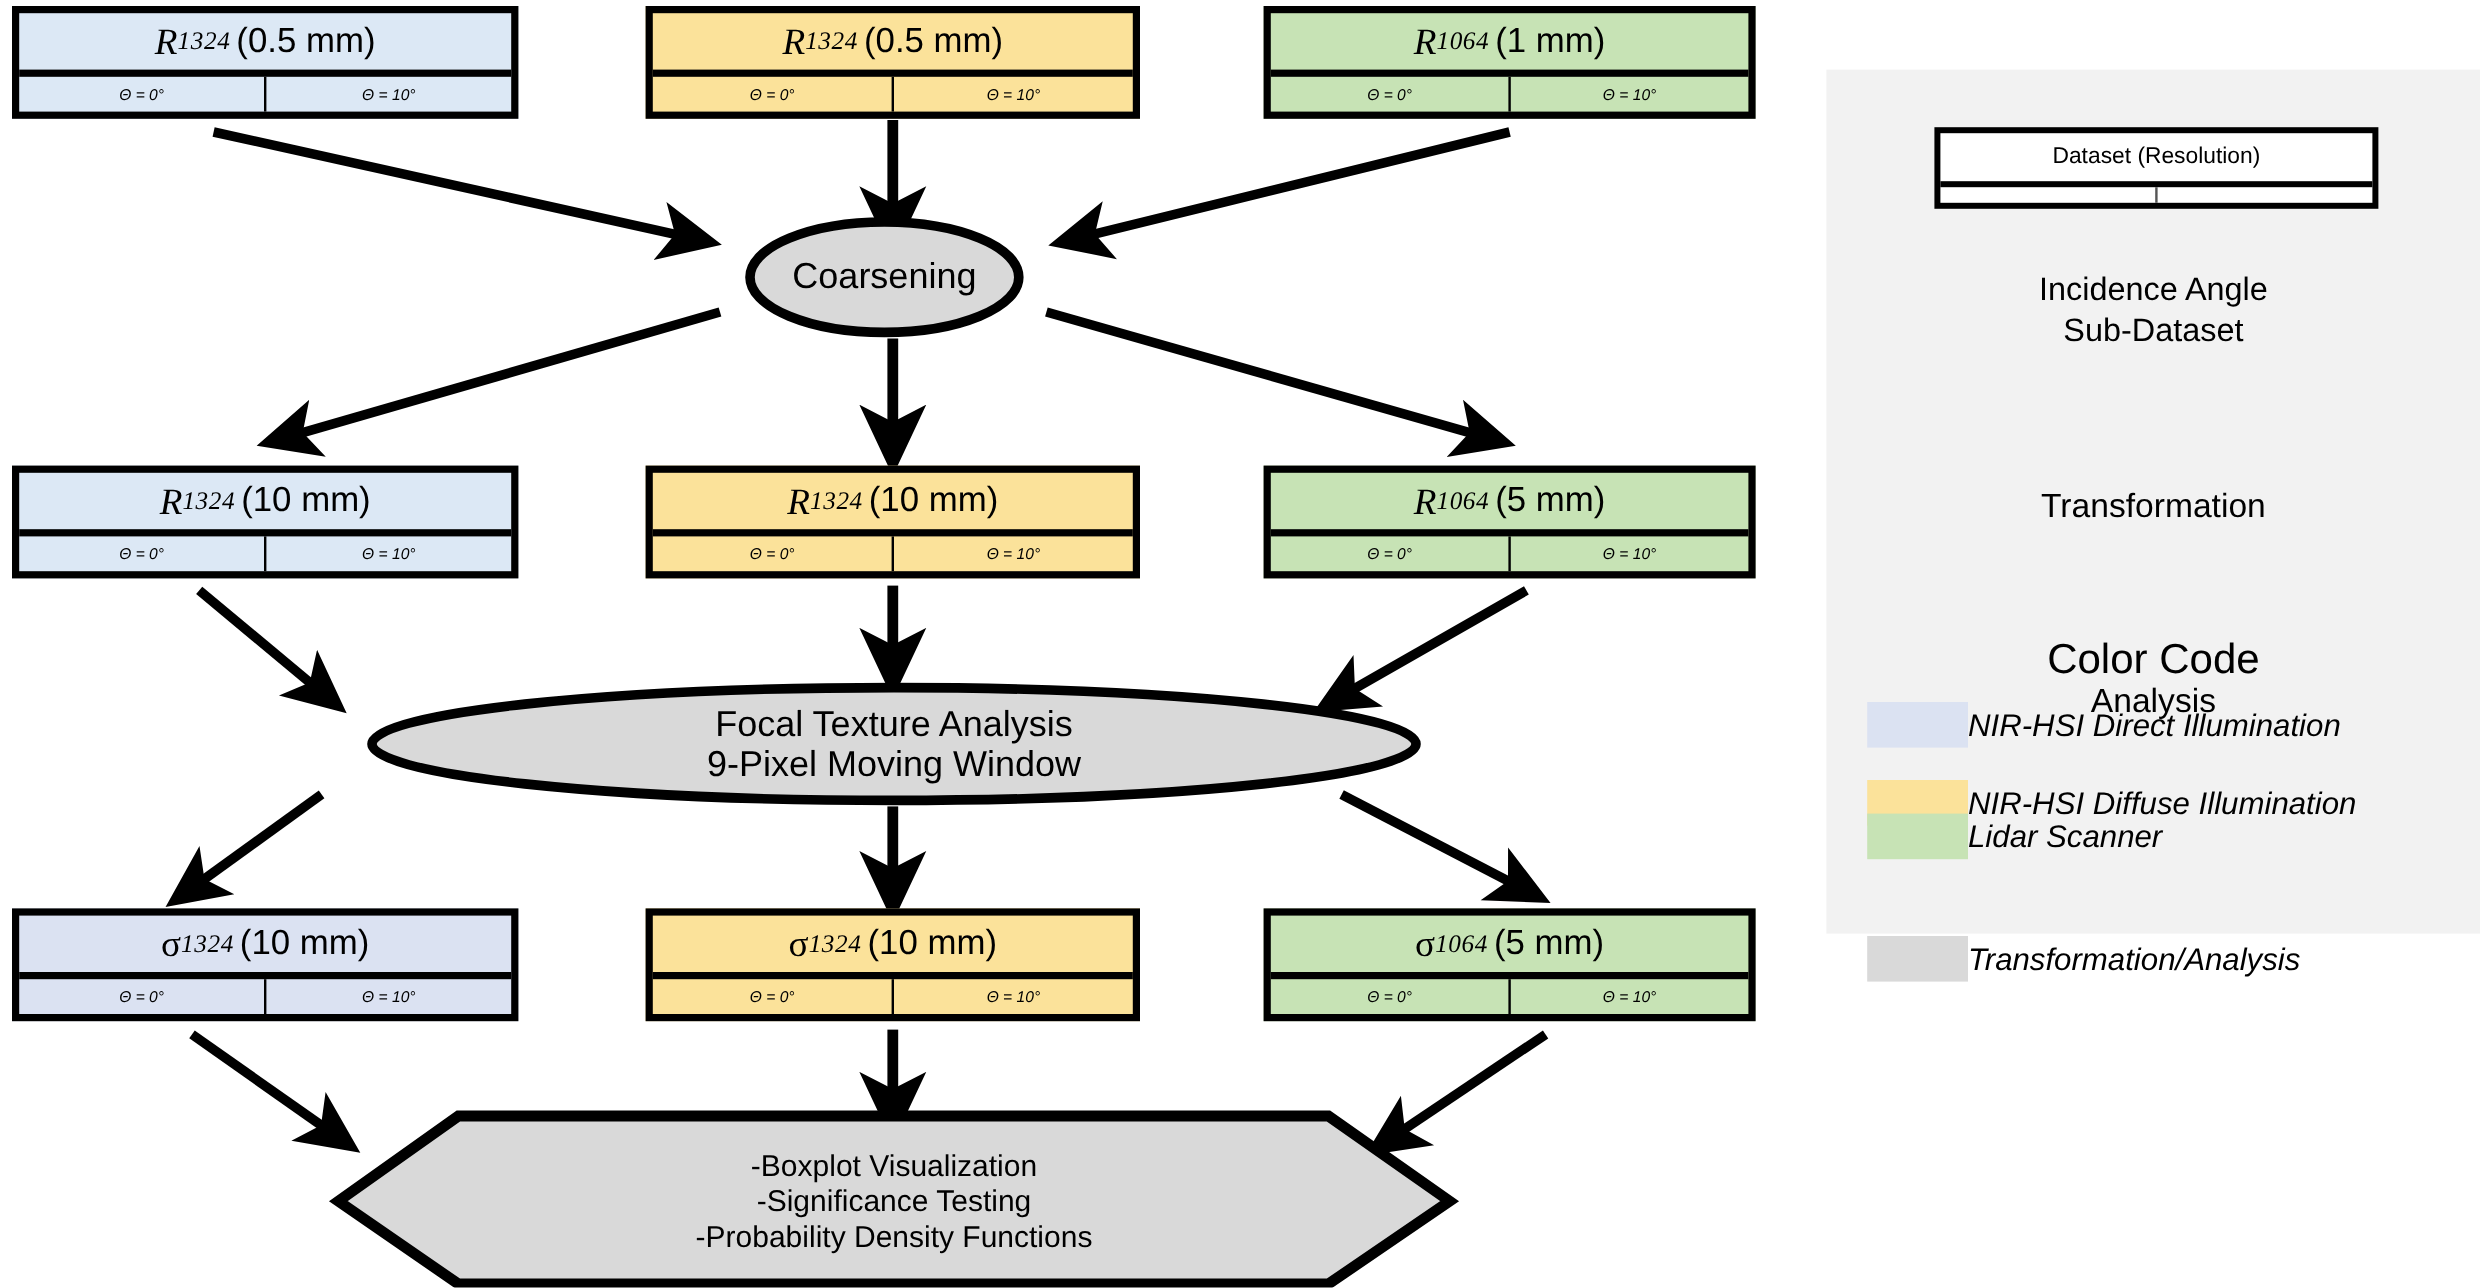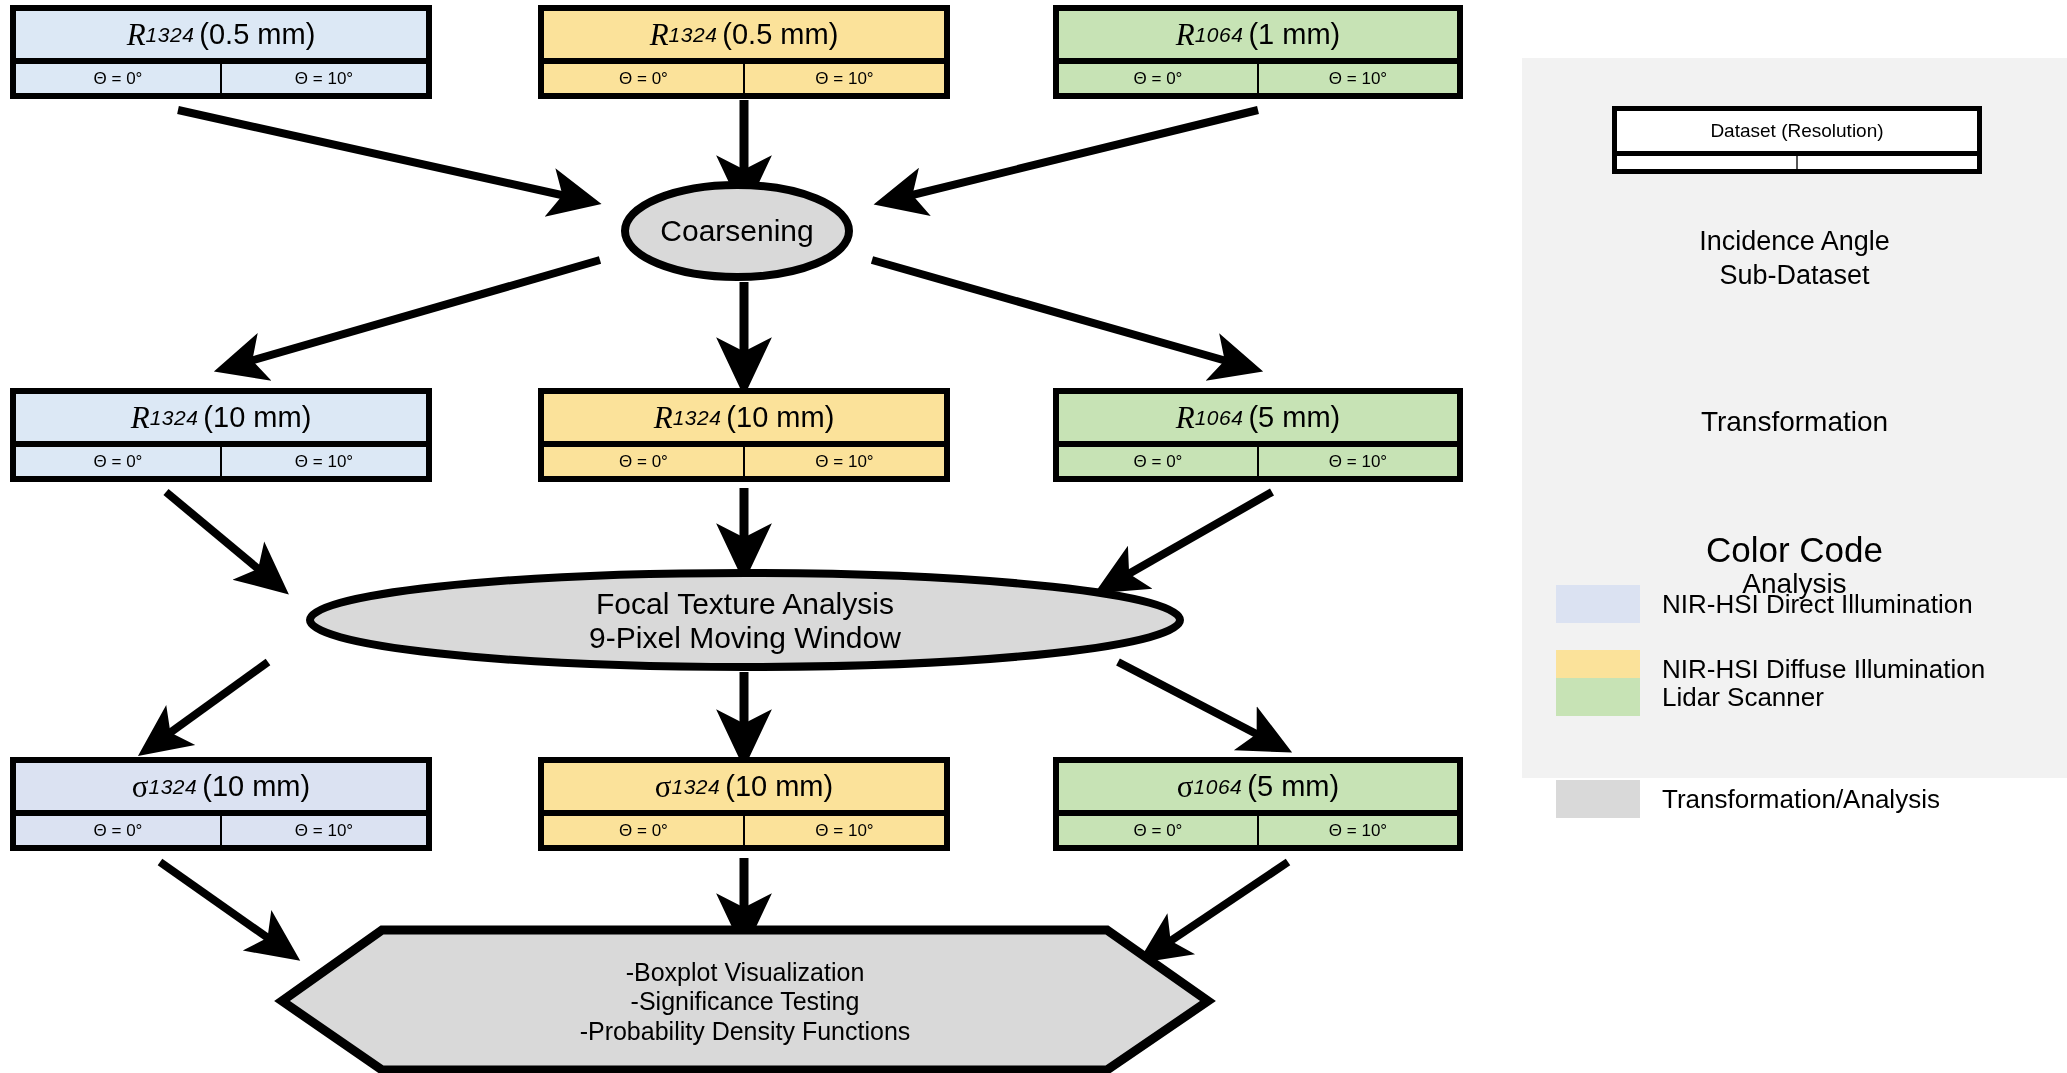--- a/index.html
+++ b/index.html
@@ -52,36 +52,37 @@
   }
   .dsbox .subrow {
     flex: 1 1 auto;
     display: flex;
   }
   .dsbox .subcell {
     flex: 1 1 50%;
     display: flex;
     align-items: center;
     justify-content: center;
-    font-size: 17px;
-    white-space: nowrap;
+    font-size: 13px;
+    white-space: nowrap;
+    font-style: italic;
   }
   .dsbox .subcell.first {
     border-right: 2px solid #000;
   }
   .sym {
     font-family: "Liberation Serif", serif;
     font-style: italic;
     font-size: 31px;
   }
   .sym.greek {
     font-style: normal;
   }
   .sub {
-    font-family: Liberation Sans, sans-serif;
+    font-family: Liberation Serif, serif;
     font-style: italic;
     font-size: 21px;
     vertical-align: -0.30em;
     letter-spacing: 0.5px;
   }
   .res {
     font-size: 29px;
     margin-left: 5px;
   }
 
@@ -180,23 +181,23 @@
     left: 34px;
     display: flex;
     align-items: center;
   }
   .cc-swatch {
     width: 84px;
     height: 38px;
     flex: 0 0 auto;
   }
   .cc-label {
-    margin-left: 22px;
     font-size: 26px;
     white-space: nowrap;
+    font-style: italic;
   }
 </style>
 </head>
 <body>
 
 <div id="canvas">
 
   <svg id="vectors" viewBox="0 0 2067 1073">
     <defs>
       <marker id="ah" markerWidth="7" markerHeight="7" refX="3.2" refY="3.5" orient="auto" markerUnits="strokeWidth">

